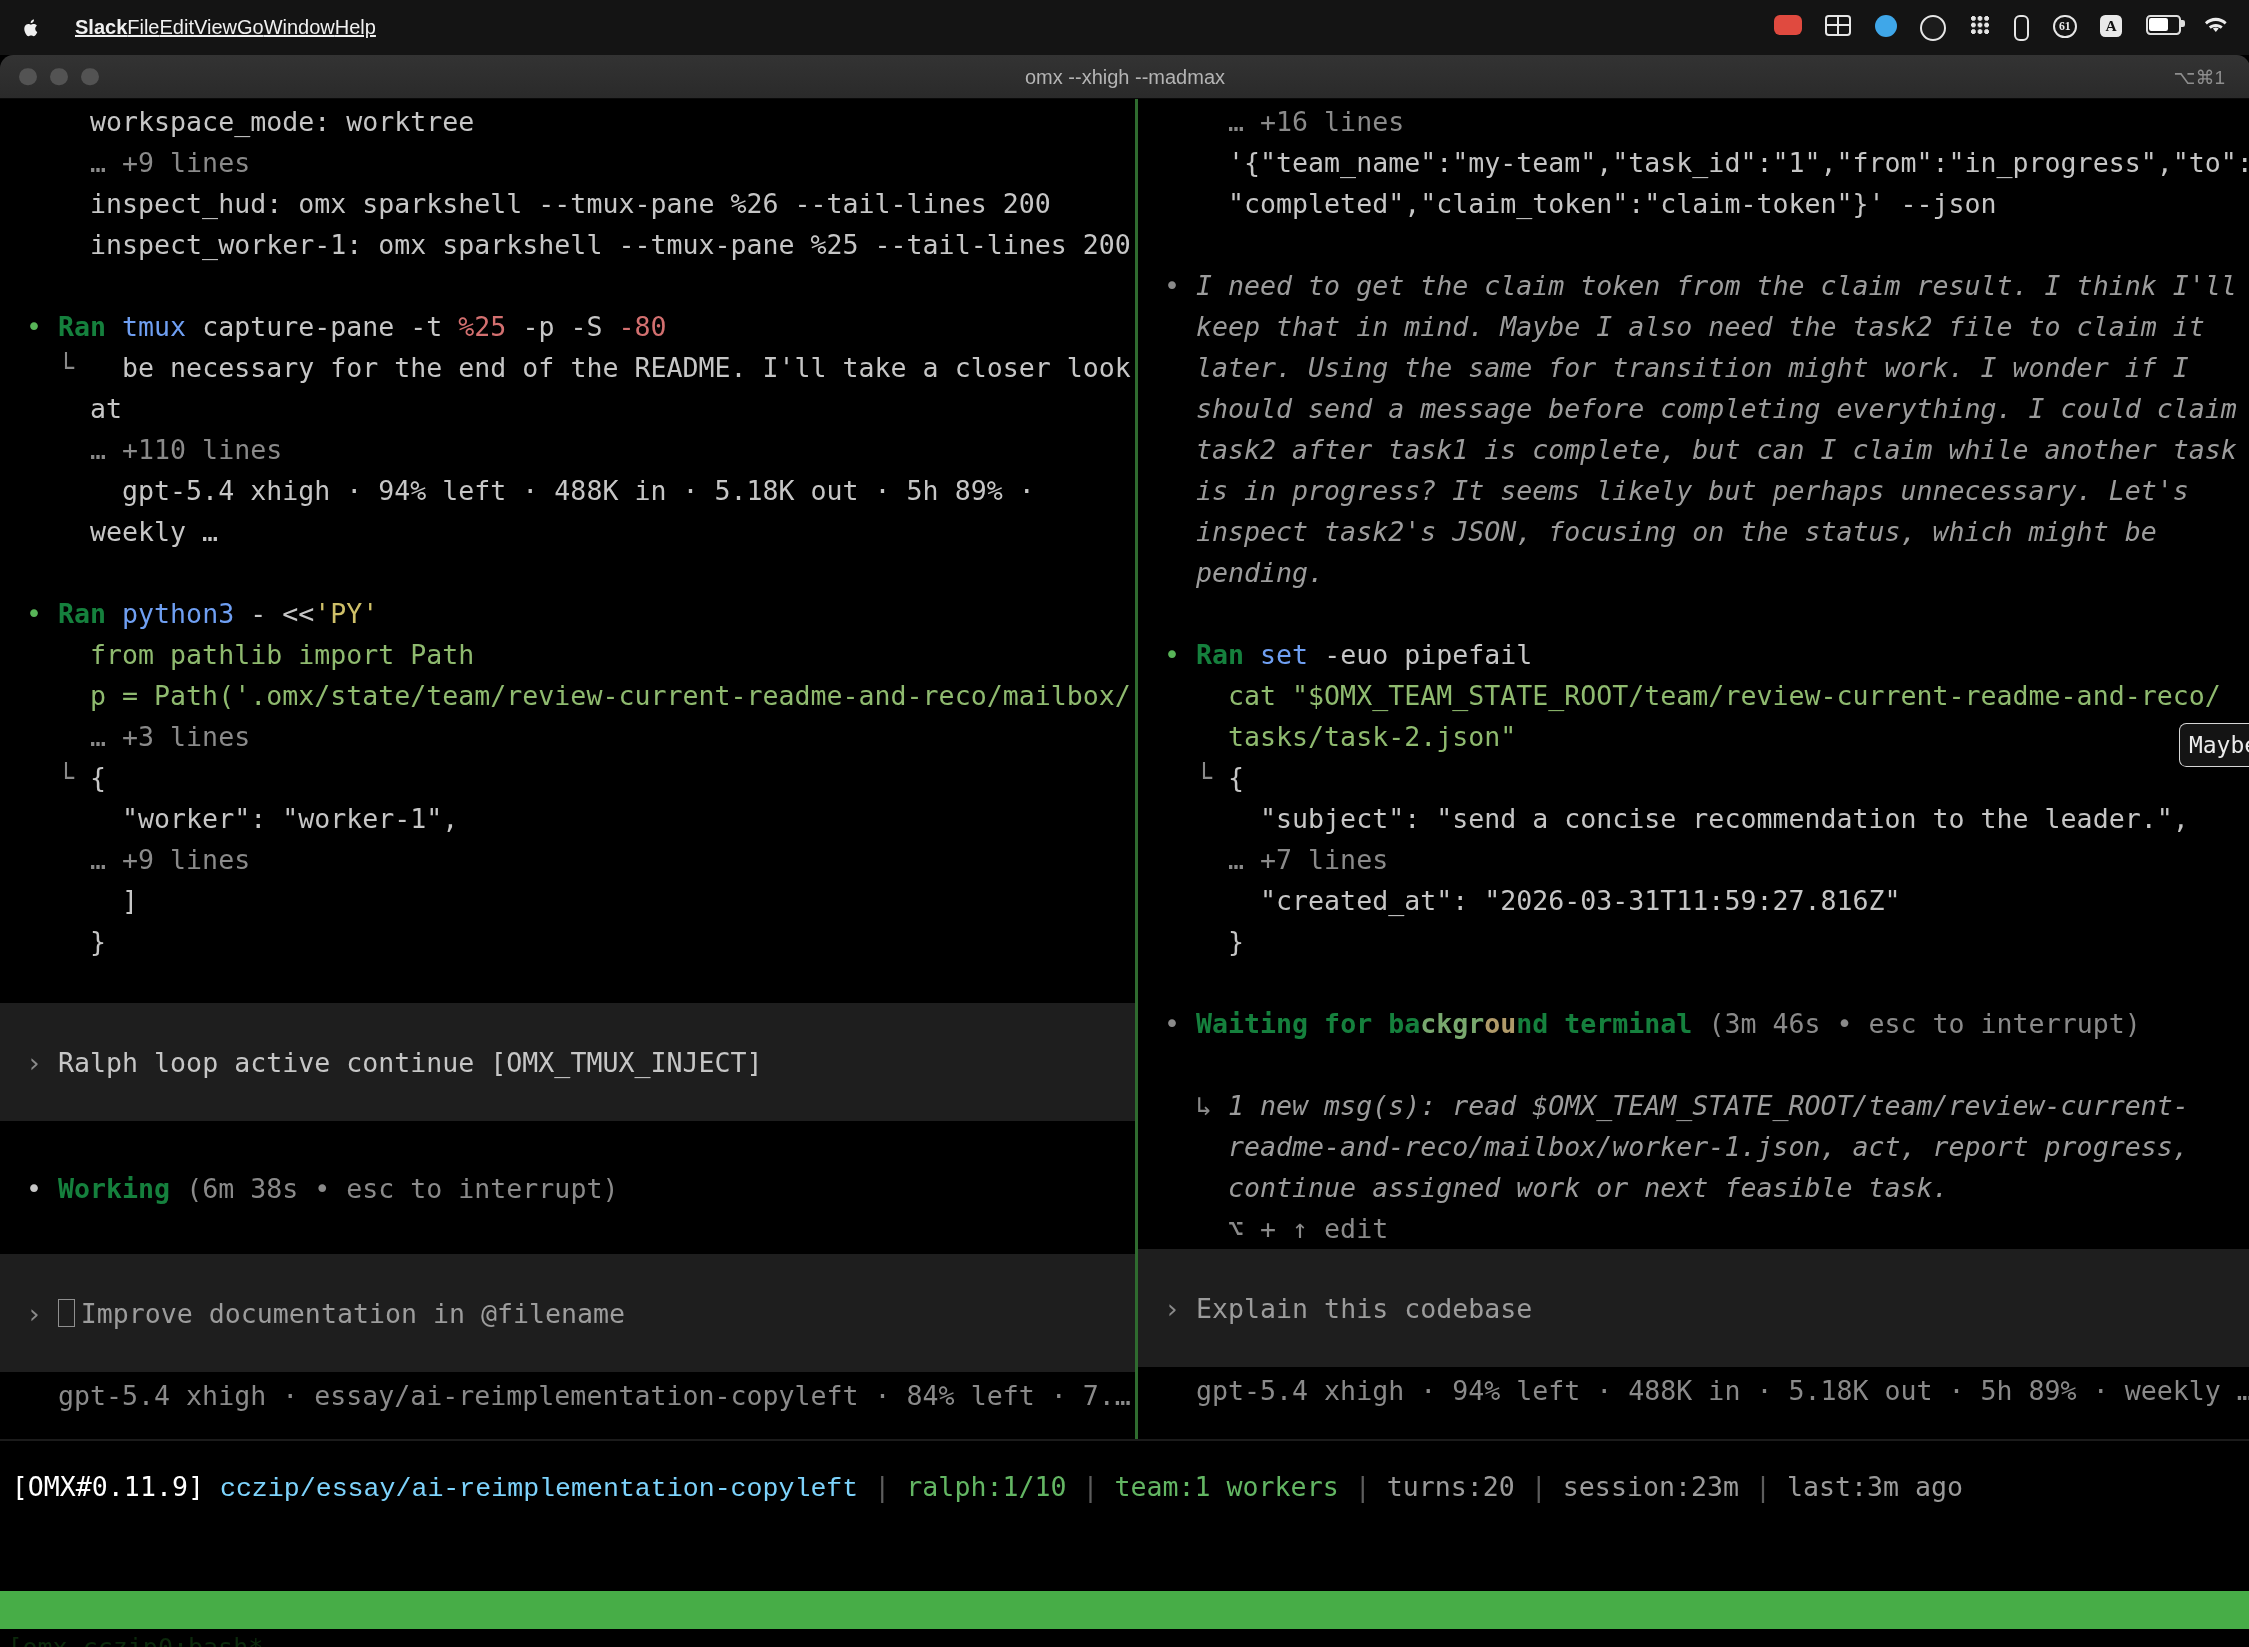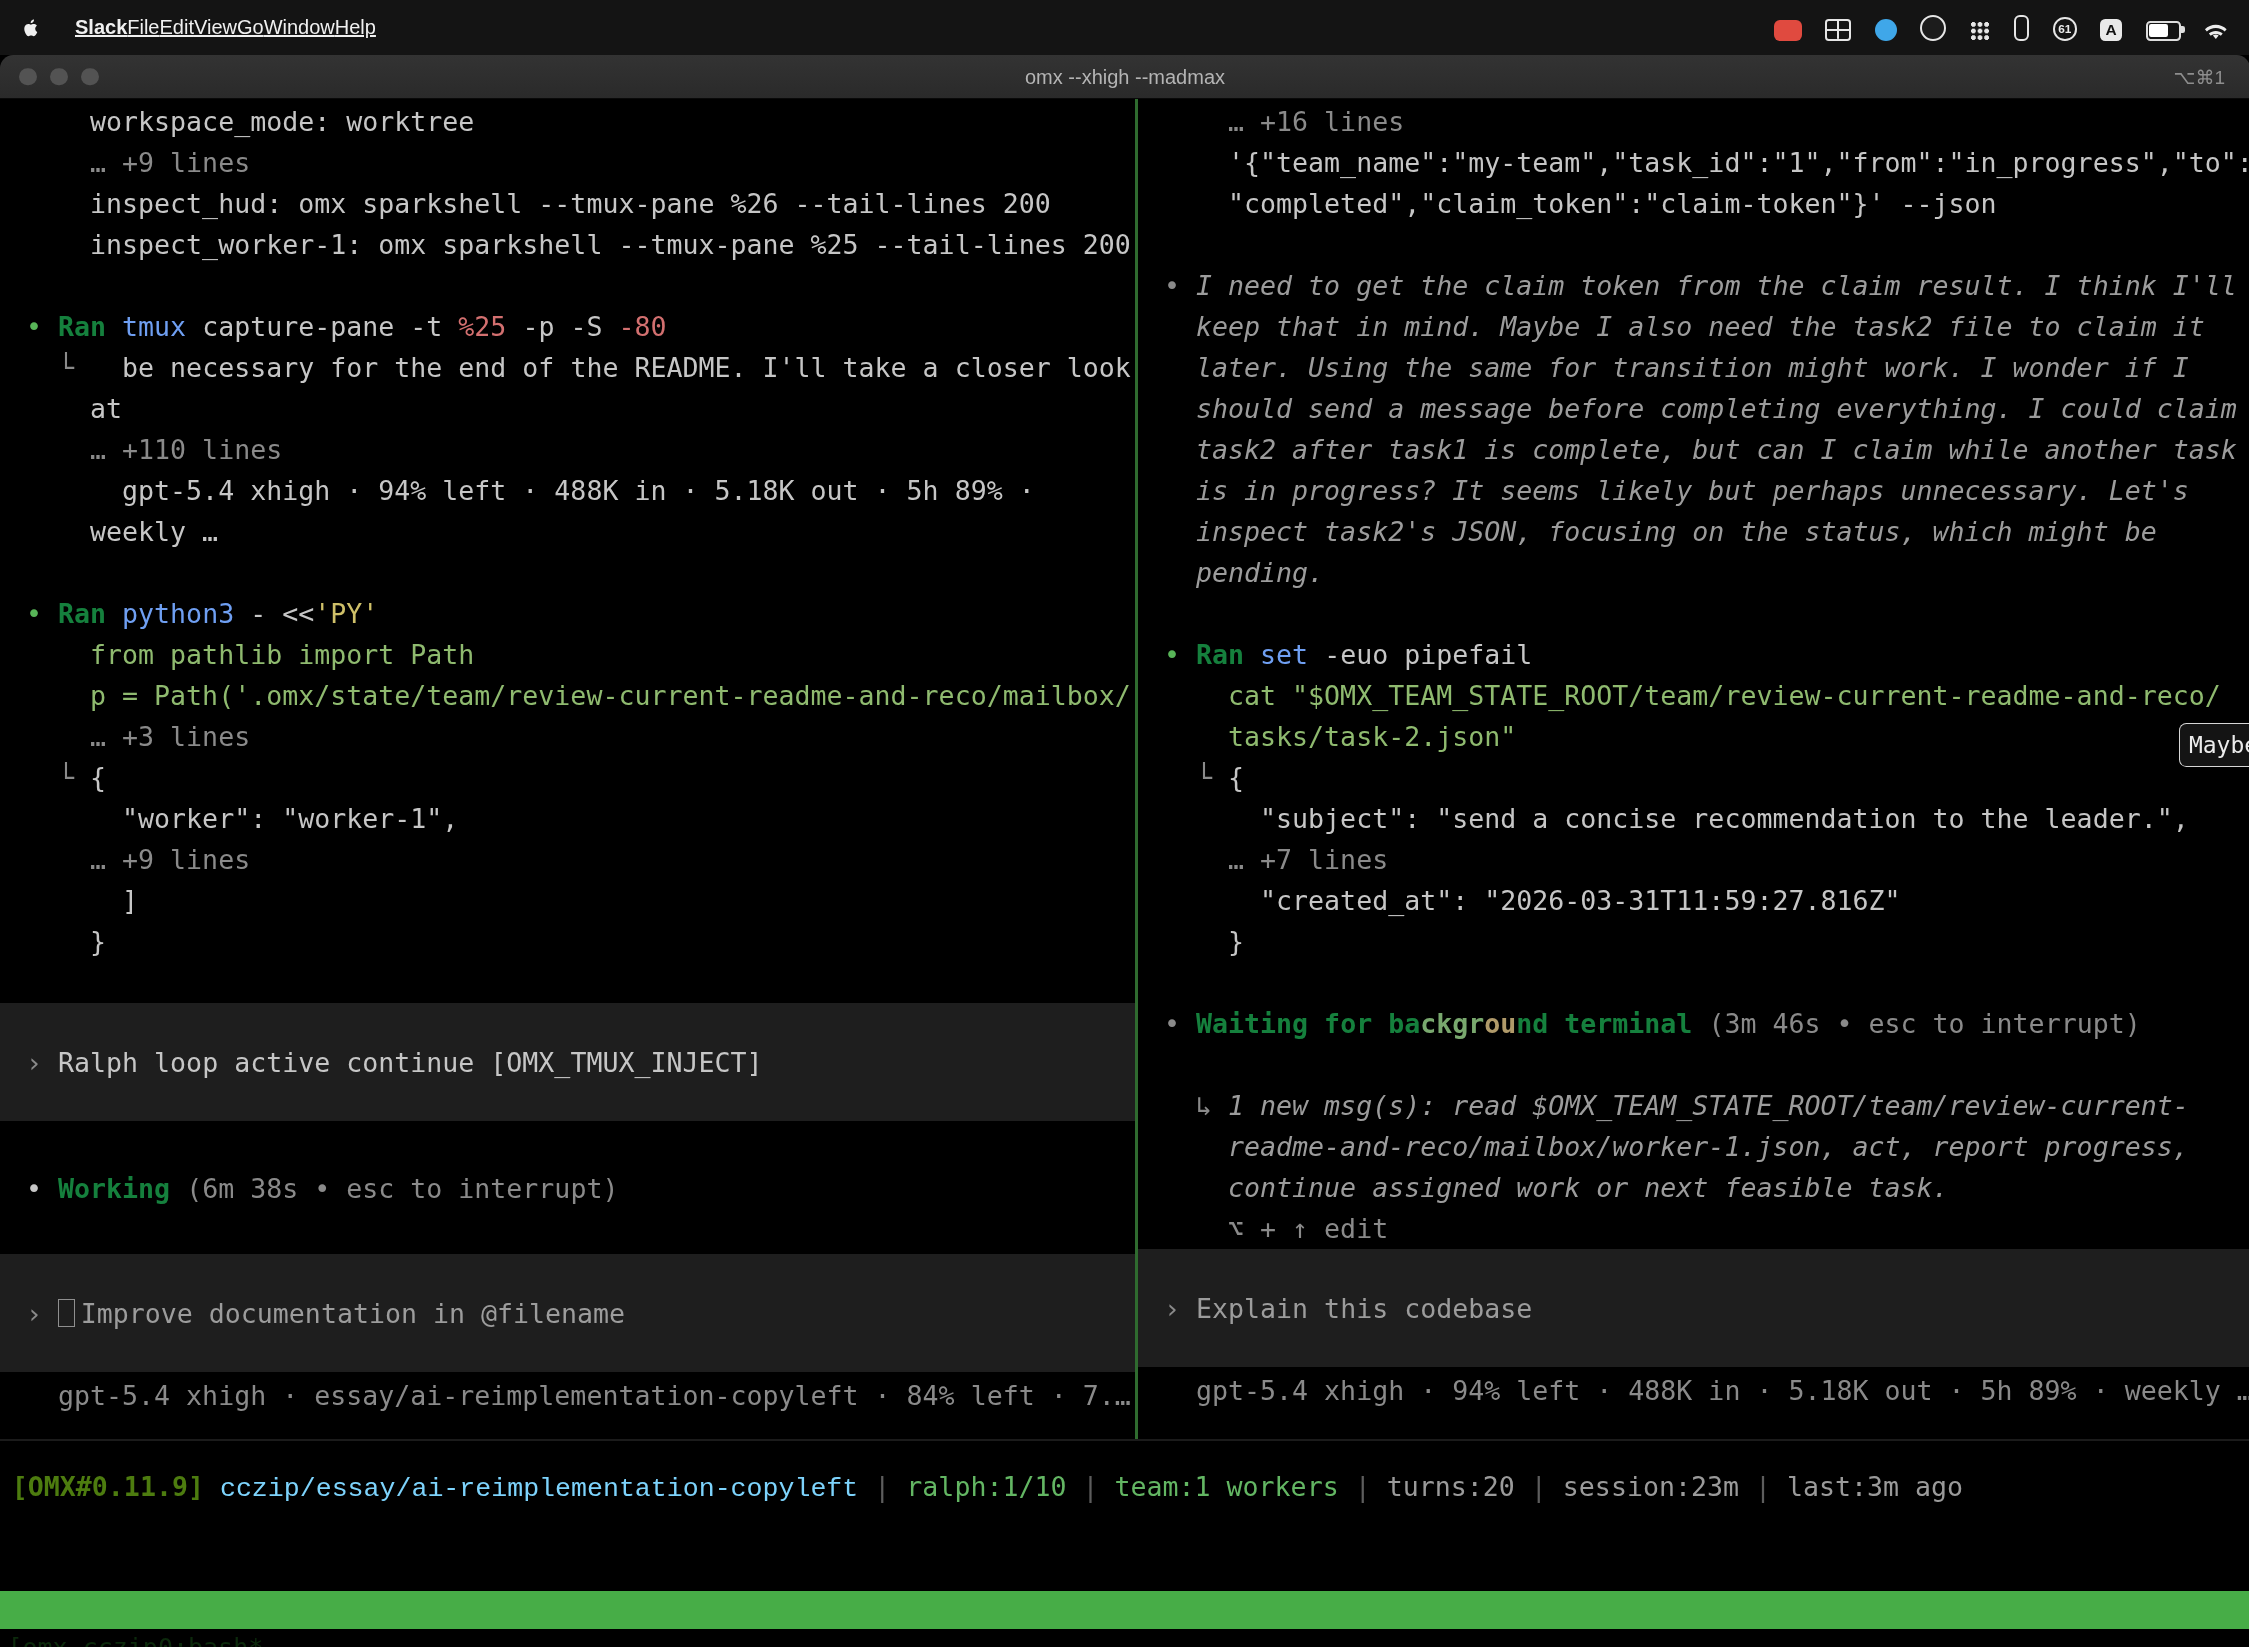--- a/index.html
+++ b/index.html
@@ -8,21 +8,21 @@
     font-family:"Liberation Sans",sans-serif;
   }
   
   .menu-bar{position:absolute;top:0;left:0;right:0;height:55px;background:#141414;
     display:flex;align-items:center;padding:0 22px;box-sizing:border-box;
     color:#f0f0f0;font-size:20px;z-index:10;}
   .menu-left{display:flex;align-items:center;gap:34px;}
   .menu-item{white-space:nowrap;}
   .menu-item.bold{font-weight:bold;}
   .apple-logo svg{width:19px;height:22px;fill:#efefef;display:block;}
-  .menu-right{margin-left:auto;display:flex;align-items:flex-end;gap:23.6px;}
+  .menu-right{margin-left:auto;display:flex;align-items:flex-start;gap:23.6px;font-family:Liberation Serif, serif;}
   .icon{display:flex;align-items:center;justify-content:center;color:#ececec;}
   .screen-recording-indicator{width:28px;height:20.7px;background:#e04a3f;border-radius:5.9px;}
   .window-grid-icon{width:22px;height:17.7px;border:2.2px solid #e6e6e6;border-radius:3.7px;
     background:linear-gradient(#e6e6e6,#e6e6e6) center/2.2px 100% no-repeat,
                linear-gradient(#e6e6e6,#e6e6e6) center/100% 2.2px no-repeat;}
   .blue-app-icon{width:22px;height:22px;border-radius:50%;background:#3fa7e9;}
   .dark-app-icon{width:22px;height:22px;border-radius:50%;background:#1c1c1c;border:2.2px solid #e6e6e6;}
   .app-grid-icon{width:20px;height:20px;
     background-image:radial-gradient(#e6e6e6 2.1px, transparent 2.5px);
     background-size:6.6px 6.6px;background-position:center;}
@@ -57,21 +57,21 @@
   .line{height:41px;line-height:41px;white-space:pre;overflow:hidden;padding-left:26px;}
   .mt4{margin-top:3px;}
   .band{height:118px;background:#1e1e1e;display:flex;align-items:center;overflow:hidden;}
   .band .line{height:auto;line-height:41px;}
   
   .c-fg{color:#c6c6c6;}
   .c-dim{color:#8a8a8a;}
   .c-dim2{color:#9c9c9c;}
   .c-it{color:#9c9c9c;font-style:italic;}
   .c-bold{color:#15803d;font-weight:bold;}
-  .c-boldw{color:#4d7c0f;font-weight:bold;}
+  .c-boldw{color:#ffffff;font-weight:normal;}
   .c-gbullet{color:#58b558;}
   .c-blue{color:#6f9ff2;}
   .c-blue2{color:#7dd3fc;font-family:Liberation Mono, monospace;}
   .c-green{color:#8fba6f;}
   .c-green2{color:#63b663;}
   .c-red{color:#d37070;}
   .c-yellow{color:#cfc069;}
   .c-sep{color:#5d5d5d;}
   .c-dimx{color:#9a9a9a;}
   .c-shim1{color:#79a86e;font-weight:bold;}

